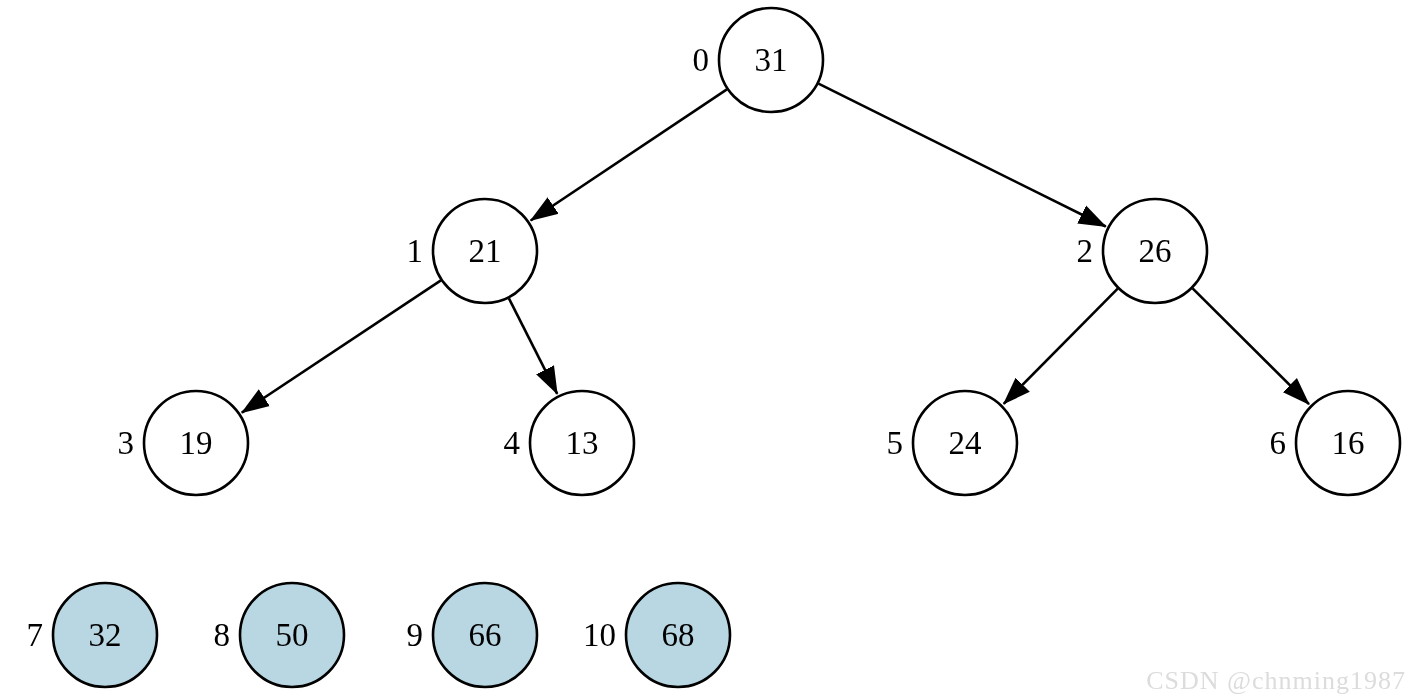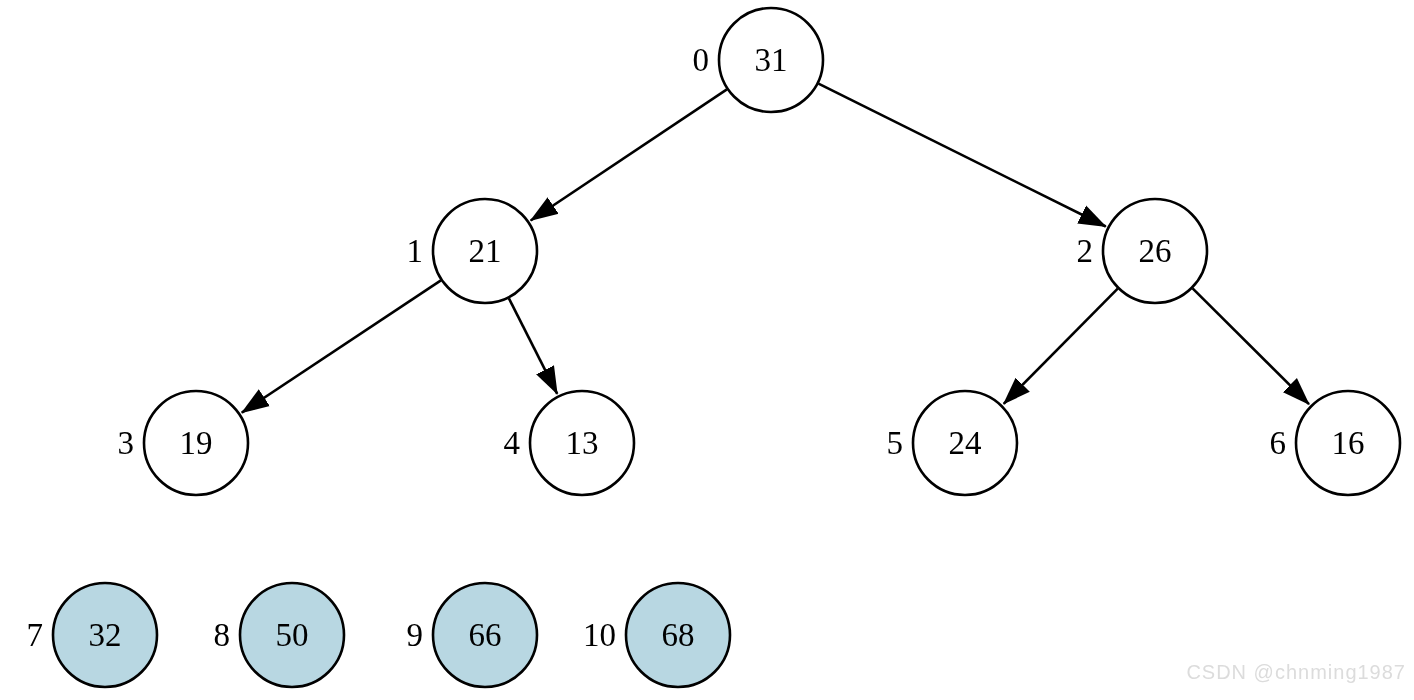--- a/index.html
+++ b/index.html
@@ -27,23 +27,23 @@
     fill: #000000;
   }
   .node-index-text {
     font-family: "Liberation Serif", "DejaVu Serif", serif;
     font-size: 33px;
     fill: #000000;
   }
   .watermark {
     position: absolute;
     right: 8px;
-    bottom: 16px;
-    font-family: Liberation Sans, sans-serif;
-    font-size: 20px;
+    bottom: 4px;
+    font-family: Liberation Serif, serif;
+    font-size: 26px;
     letter-spacing: 1px;
     color: #dcdcdc;
     user-select: none;
   }
 </style>
 </head>
 <body>
 
 <div class="canvas">
   <svg id="diagram-svg" width="1414" height="700" viewBox="0 0 1414 700" xmlns="http://www.w3.org/2000/svg">

